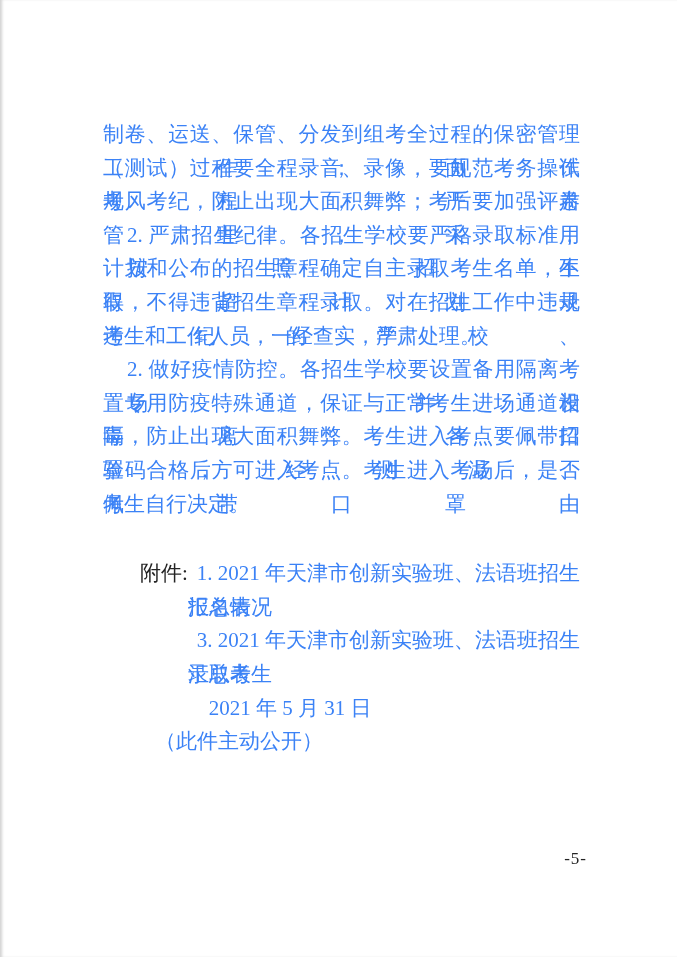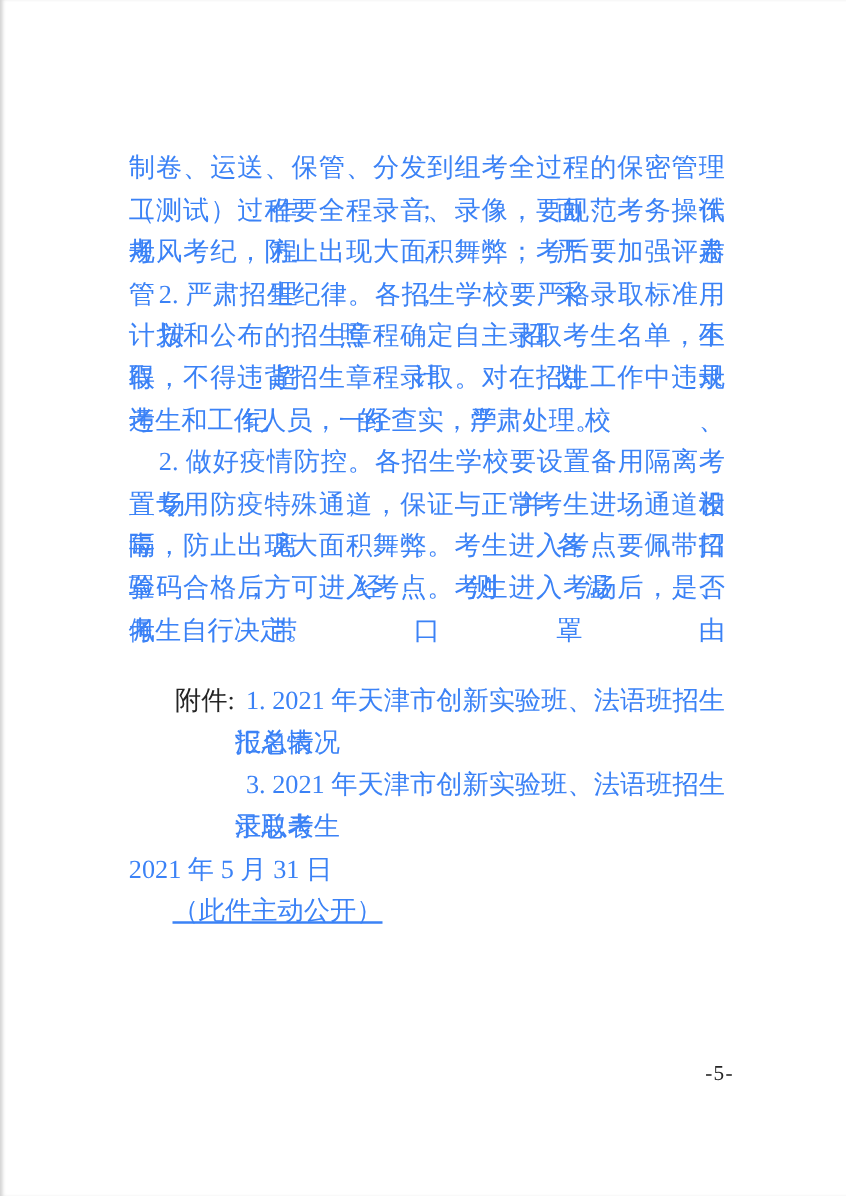--- a/index.html
+++ b/index.html
@@ -41,38 +41,37 @@
   }
   .lastline {
     white-space: normal;
     text-align: right;
     text-align-last: left;
   }
   .indent { padding-left: 24px; }
   .attachments {
     display: flex;
     margin-left: 37px;
-    margin-top: 23px;
+    margin-top: 36px;
   }
   .att-label {
     width: 48px;
     flex: 0 0 48px;
     font-size: 21px;
     line-height: 33.6px;
     white-space: nowrap;
     color: #242424;
   }
   .att-items { flex: 1; }
   .date-line {
-    text-align: left;
+    text-align: center;
     padding-right: 103px;
   }
   .note-line {
-    margin-left: 35px;
-    text-decoration: underline;
+    margin-left: 52px;
   }
   .page-number {
     position: absolute;
     top: 849px;
     right: 90px;
     font-size: 17px;
     line-height: 20px;
     color: #242424;
     letter-spacing: 1px;
   }

